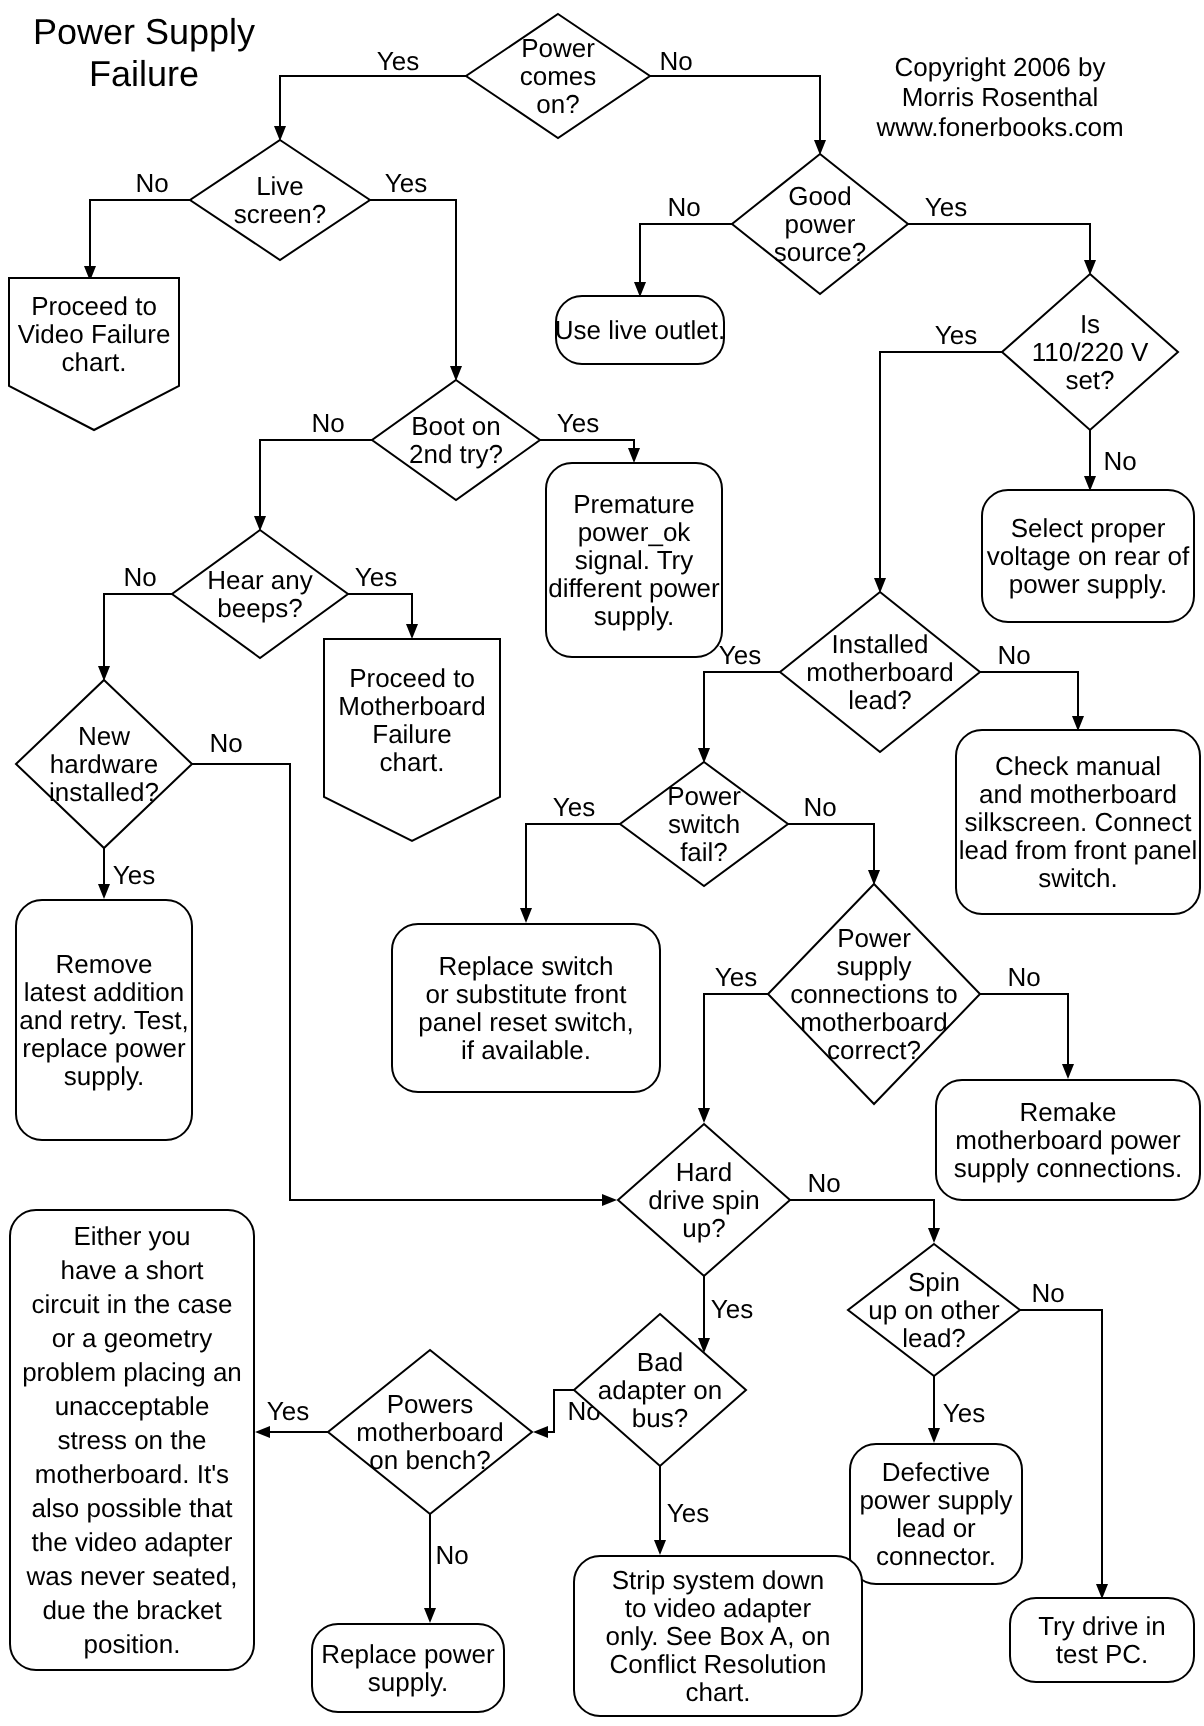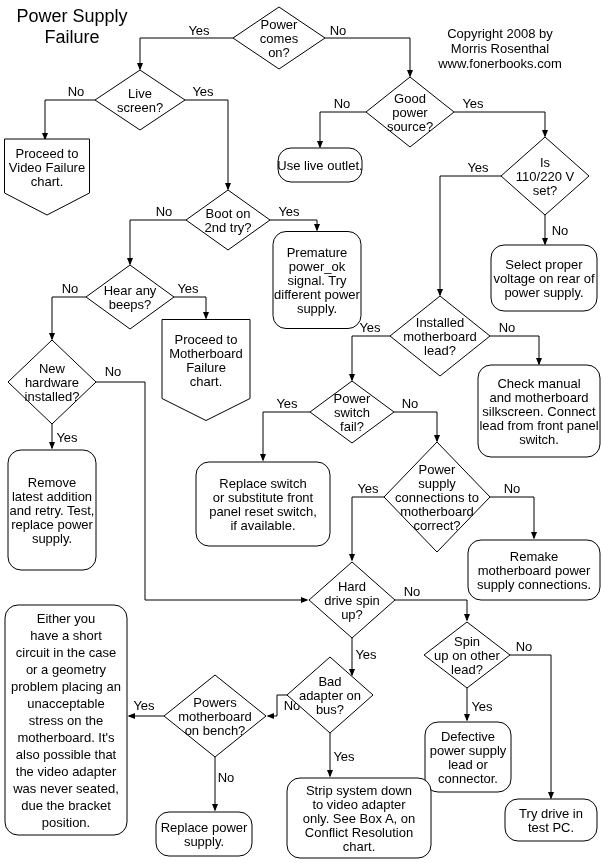--- a/index.html
+++ b/index.html
@@ -244,16 +244,16 @@
         <rect class="shape" x="156" y="812" width="96" height="44" rx="13" ry="13"></rect>
         <text text-anchor="middle"><tspan x="204" y="831.5">Replace power</tspan><tspan x="204" y="845.5">supply.</tspan></text>
       </g>
       <g>
         <rect class="shape" x="287" y="778" width="144" height="80" rx="13" ry="13"></rect>
         <text text-anchor="middle"><tspan x="359" y="794.5">Strip system down</tspan><tspan x="359" y="808.5">to video adapter</tspan><tspan x="359" y="822.5">only. See Box A, on</tspan><tspan x="359" y="836.5">Conflict Resolution</tspan><tspan x="359" y="850.5">chart.</tspan></text>
       </g>
     </svg>
   <div class="title">Power Supply
 Failure</div>
-  <div class="copyright">Copyright 2008 by
+  <div class="copyright">Copyright 2006 by
 Morris Rosenthal
 www.fonerbooks.com</div>
 </div>
 
 </body></html>

